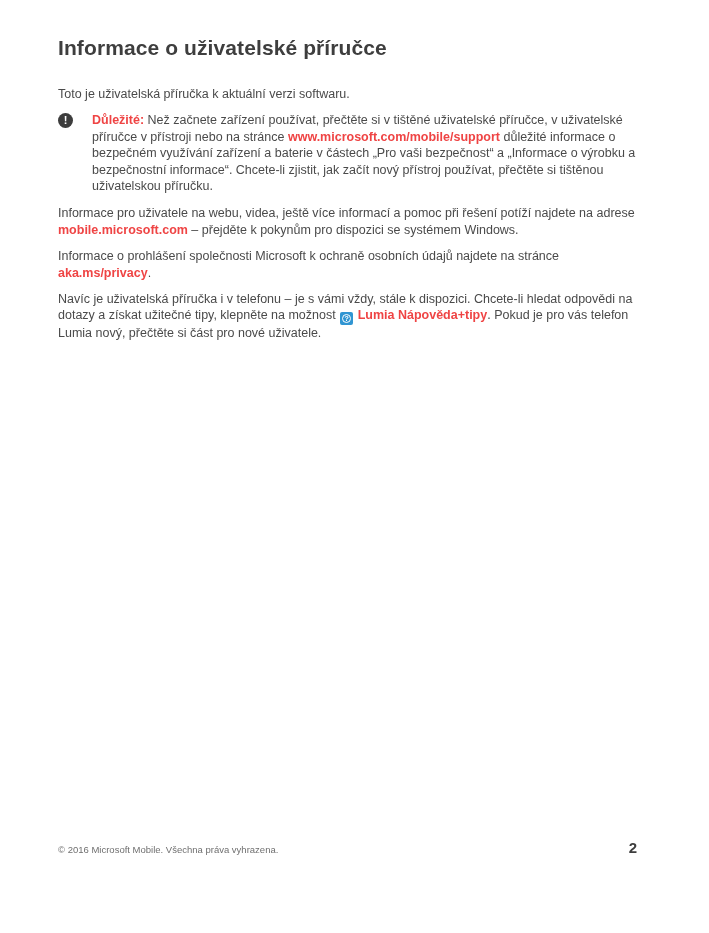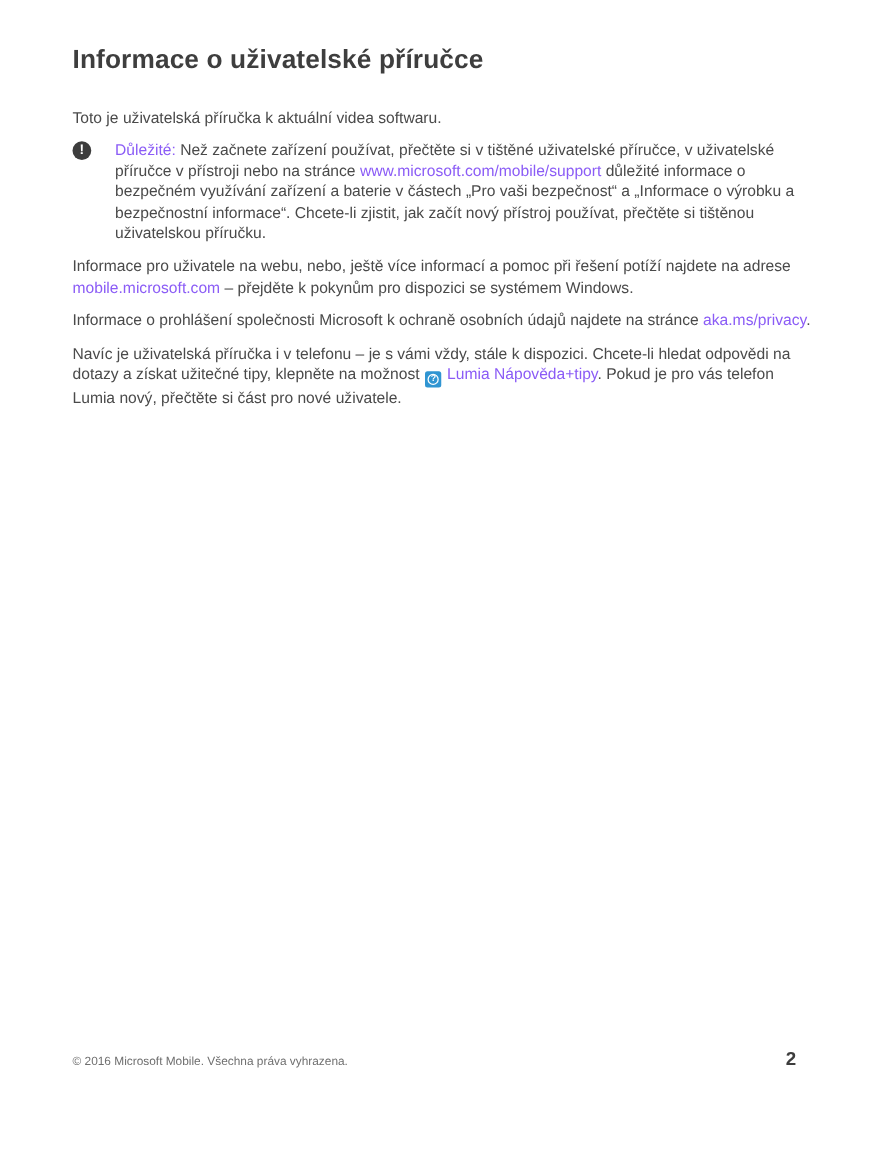--- a/index.html
+++ b/index.html
@@ -25,22 +25,22 @@
     margin-bottom: 26px;
     letter-spacing: 0.1px;
   }
   .body-text {
     font-size: 12.5px;
     line-height: 16.4px;
     color: #4a4a4a;
     margin-bottom: 10px;
   }
   .b {
-    font-weight: normal;
-    color: #8b5cf6;
+    font-weight: bold;
+    color: #ef4444;
   }
   .note {
     display: flex;
     align-items: flex-start;
     margin-bottom: 11px;
   }
   .note-icon {
     flex: 0 0 15px;
     width: 15px;
     height: 15px;
@@ -103,28 +103,28 @@
   }
 </style>
 </head>
 <body>
 
 <div class="page">
   <div class="content">
 
     <h1 class="title">Informace o uživatelské příručce</h1>
 
-    <p class="body-text"><span>Toto je uživatelská příručka k aktuální videa softwaru.</span></p>
+    <p class="body-text"><span>Toto je uživatelská příručka k aktuální verzi softwaru.</span></p>
 
     <div class="note">
       <span class="note-icon">!</span>
       <p class="note-body"><span class="b">Důležité:</span><span> Než začnete zařízení používat, přečtěte si v tištěné uživatelské příručce, v uživatelské příručce v přístroji nebo na stránce </span><span class="b">www.microsoft.com/mobile/support</span><span> důležité informace o bezpečném využívání zařízení a baterie v částech „Pro vaši bezpečnost“ a „Informace o výrobku a bezpečnostní informace“. Chcete-li zjistit, jak začít nový přístroj používat, přečtěte si tištěnou uživatelskou příručku.</span></p>
     </div>
 
-    <p class="body-text"><span>Informace pro uživatele na webu, nebo, ještě více informací a pomoc při řešení potíží najdete na adrese </span><span class="b">mobile.microsoft.com</span><span> – přejděte k pokynům pro dispozici se systémem Windows.</span></p>
+    <p class="body-text"><span>Informace pro uživatele na webu, videa, ještě více informací a pomoc při řešení potíží najdete na adrese </span><span class="b">mobile.microsoft.com</span><span> – přejděte k pokynům pro dispozici se systémem Windows.</span></p>
 
 
     <p class="body-text"><span>Informace o prohlášení společnosti Microsoft k ochraně osobních údajů najdete na stránce </span><span class="b">aka.ms/privacy</span><span>.</span></p>
 
     <p class="body-text"><span>Navíc je uživatelská příručka i v telefonu – je s vámi vždy, stále k dispozici. Chcete-li hledat odpovědi na dotazy a získat užitečné tipy, klepněte na možnost </span><span class="inline-help-icon">
           <span class="icon-circle">?</span>
         </span><span> </span><span class="b">Lumia Nápověda+tipy</span><span>. Pokud je pro vás telefon Lumia nový, přečtěte si část pro nové uživatele.</span></p>
 
   </div>
 

